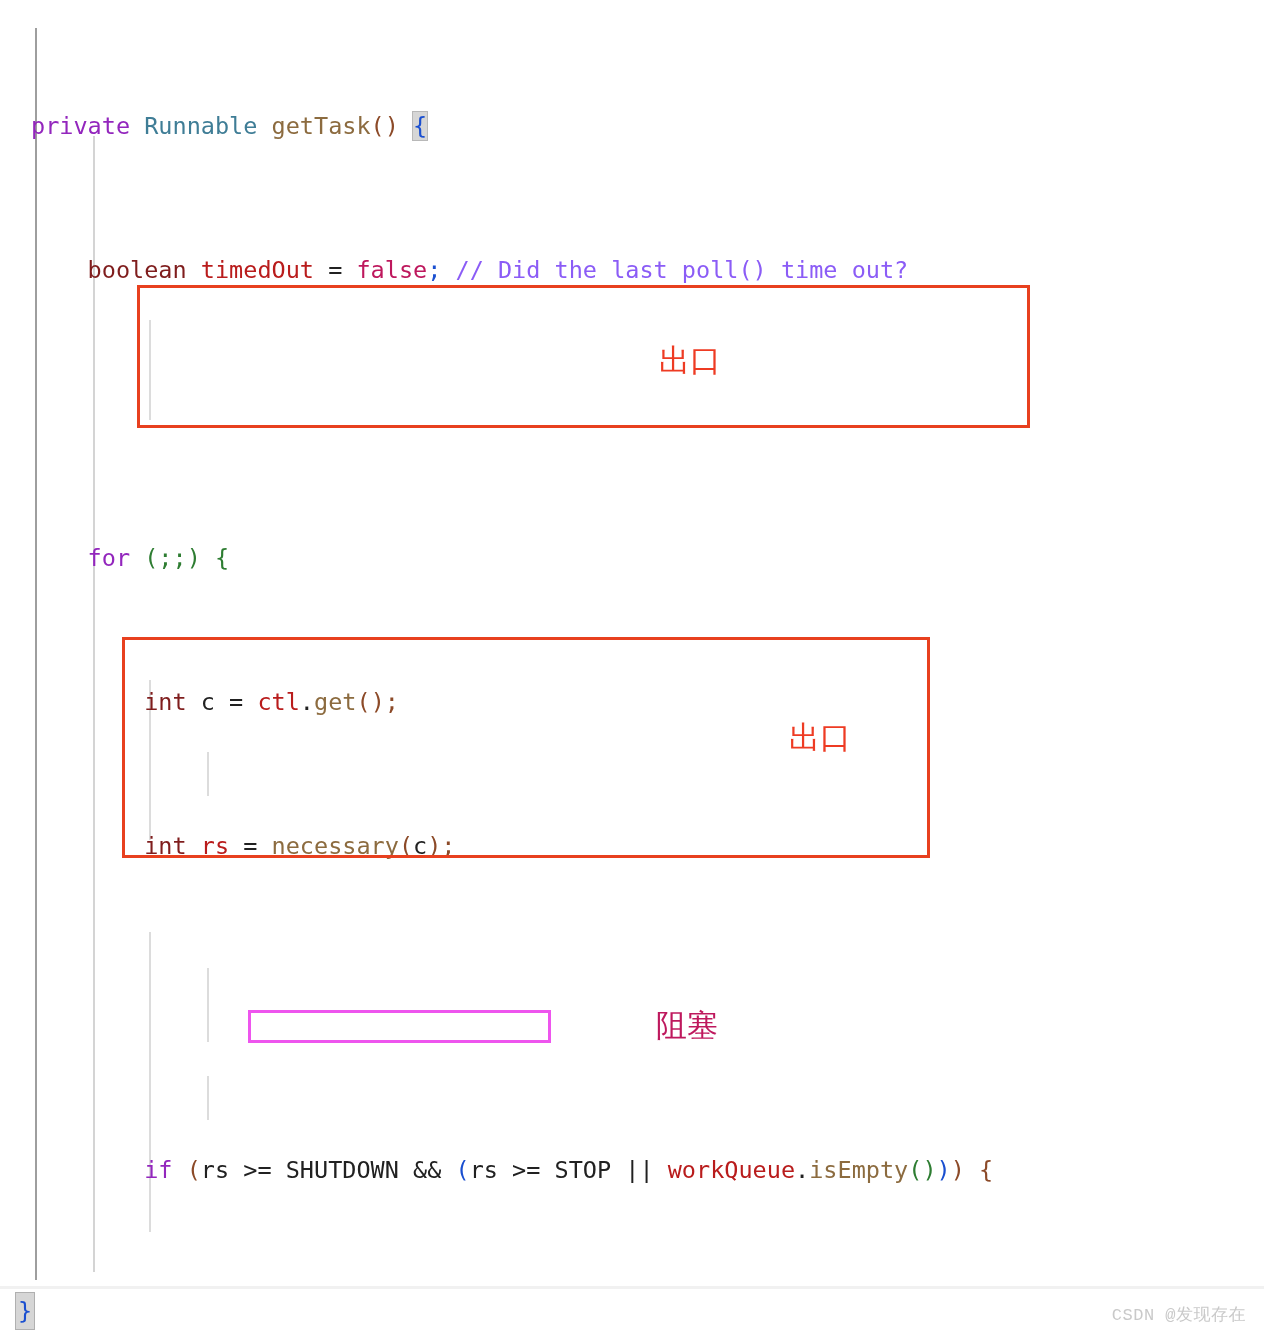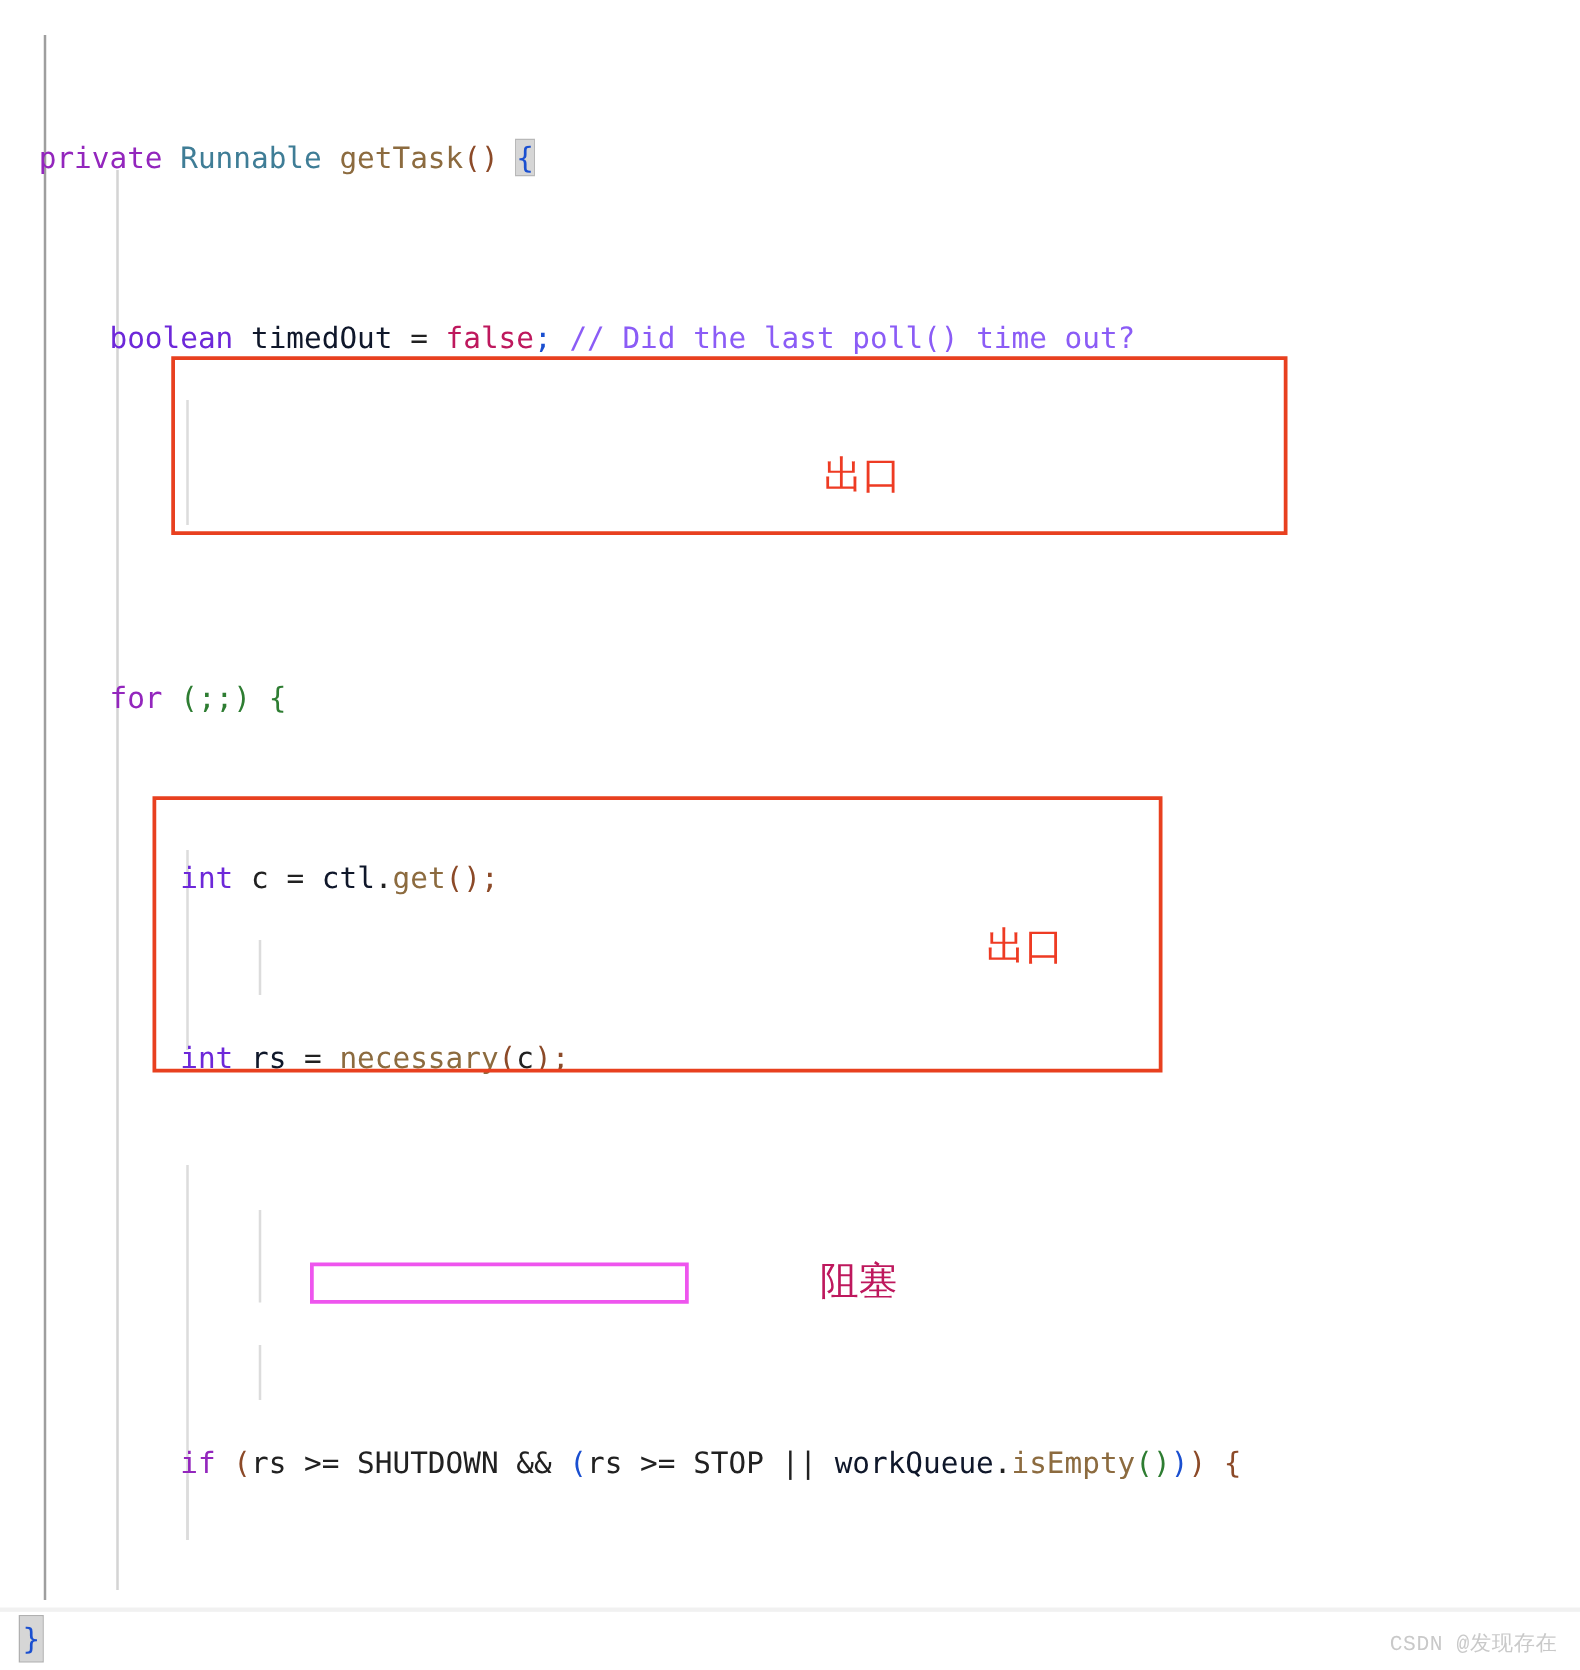--- a/index.html
+++ b/index.html
@@ -36,23 +36,23 @@
 
   .line {
     height: 36px;
     white-space: pre;
     padding-left: 16px;
   }
 
   
   .kw   { color: #9326bd; }          
   .kw2  { color: #be185d; }          
-  .type { color: #6d28d9; }          
+  .type { color: #7f1d1d; }          
   .cls  { color: #3f7d96; }          
-  .fld  { color: #0f172a; }          
+  .fld  { color: #b91c1c; }          
   .mth  { color: #8c6b3f; }          
   .cmt  { color: #8b5cf6; }          
   .p1   { color: #8c4a28; }          
   .p2   { color: #1a4fd0; }          
   .p3   { color: #2e7d32; }
   .pl   { color: #212121; }          
   .brc  { color: #8c4a28; }          
   .brcg { color: #2e7d32; }          
   .brcb { color: #1a4fd0; }          
 
@@ -79,21 +79,21 @@
   .box-red { border: 3px solid #e8401f; }
   .box-magenta { border: 3px solid #ee55ee; }
 
   .annot {
     position: absolute;
     font-family: "DejaVu Sans", sans-serif;
     font-size: 31px;
     line-height: 31px;
     white-space: pre;
   }
-  .annot-red { color: #ee3b23; margin-top: 20px; }
+  .annot-red { color: #ee3b23; }
   .annot-magenta { color: #be185d; }
 
   
   #bottom-strip {
     position: absolute;
     left: 0;
     top: 1288px;
     width: 1264px;
     height: 48px;
     background: #ffffff;

